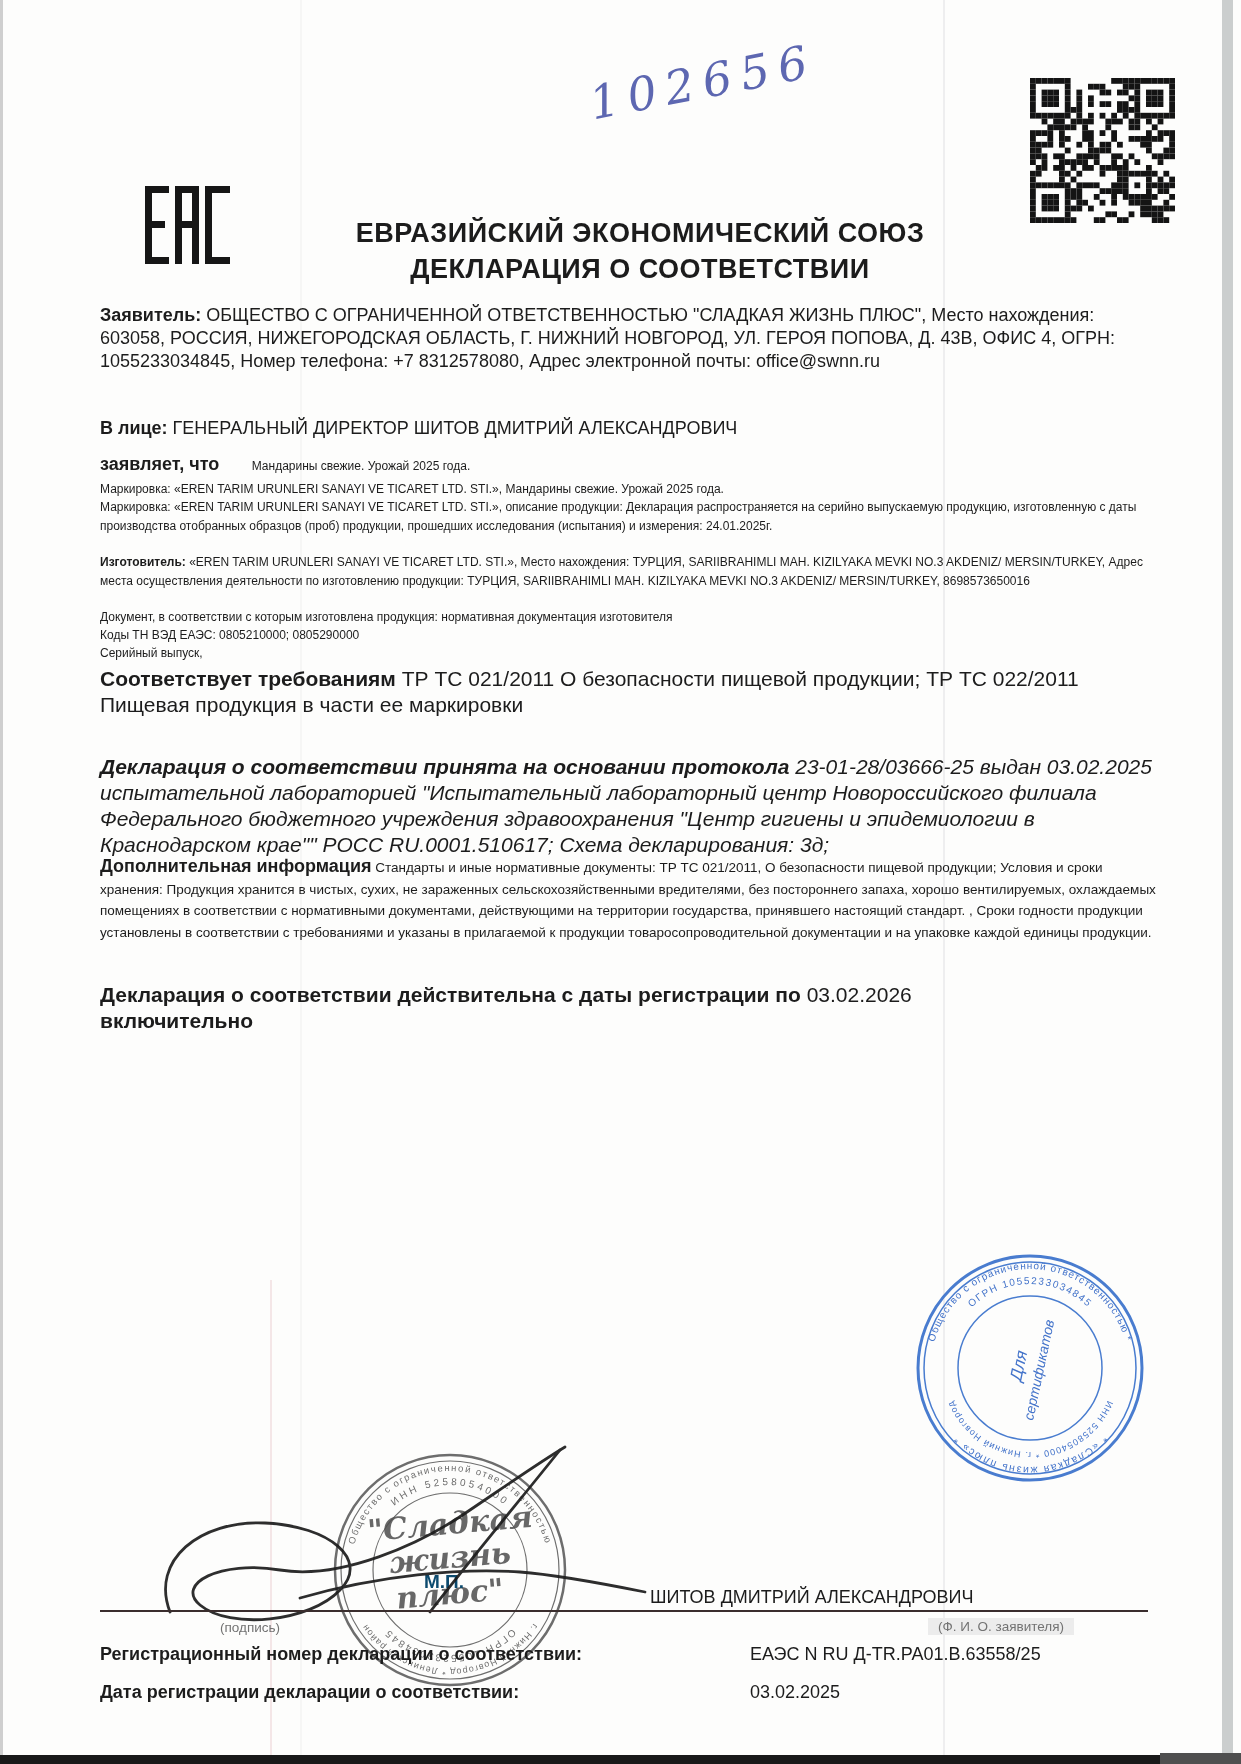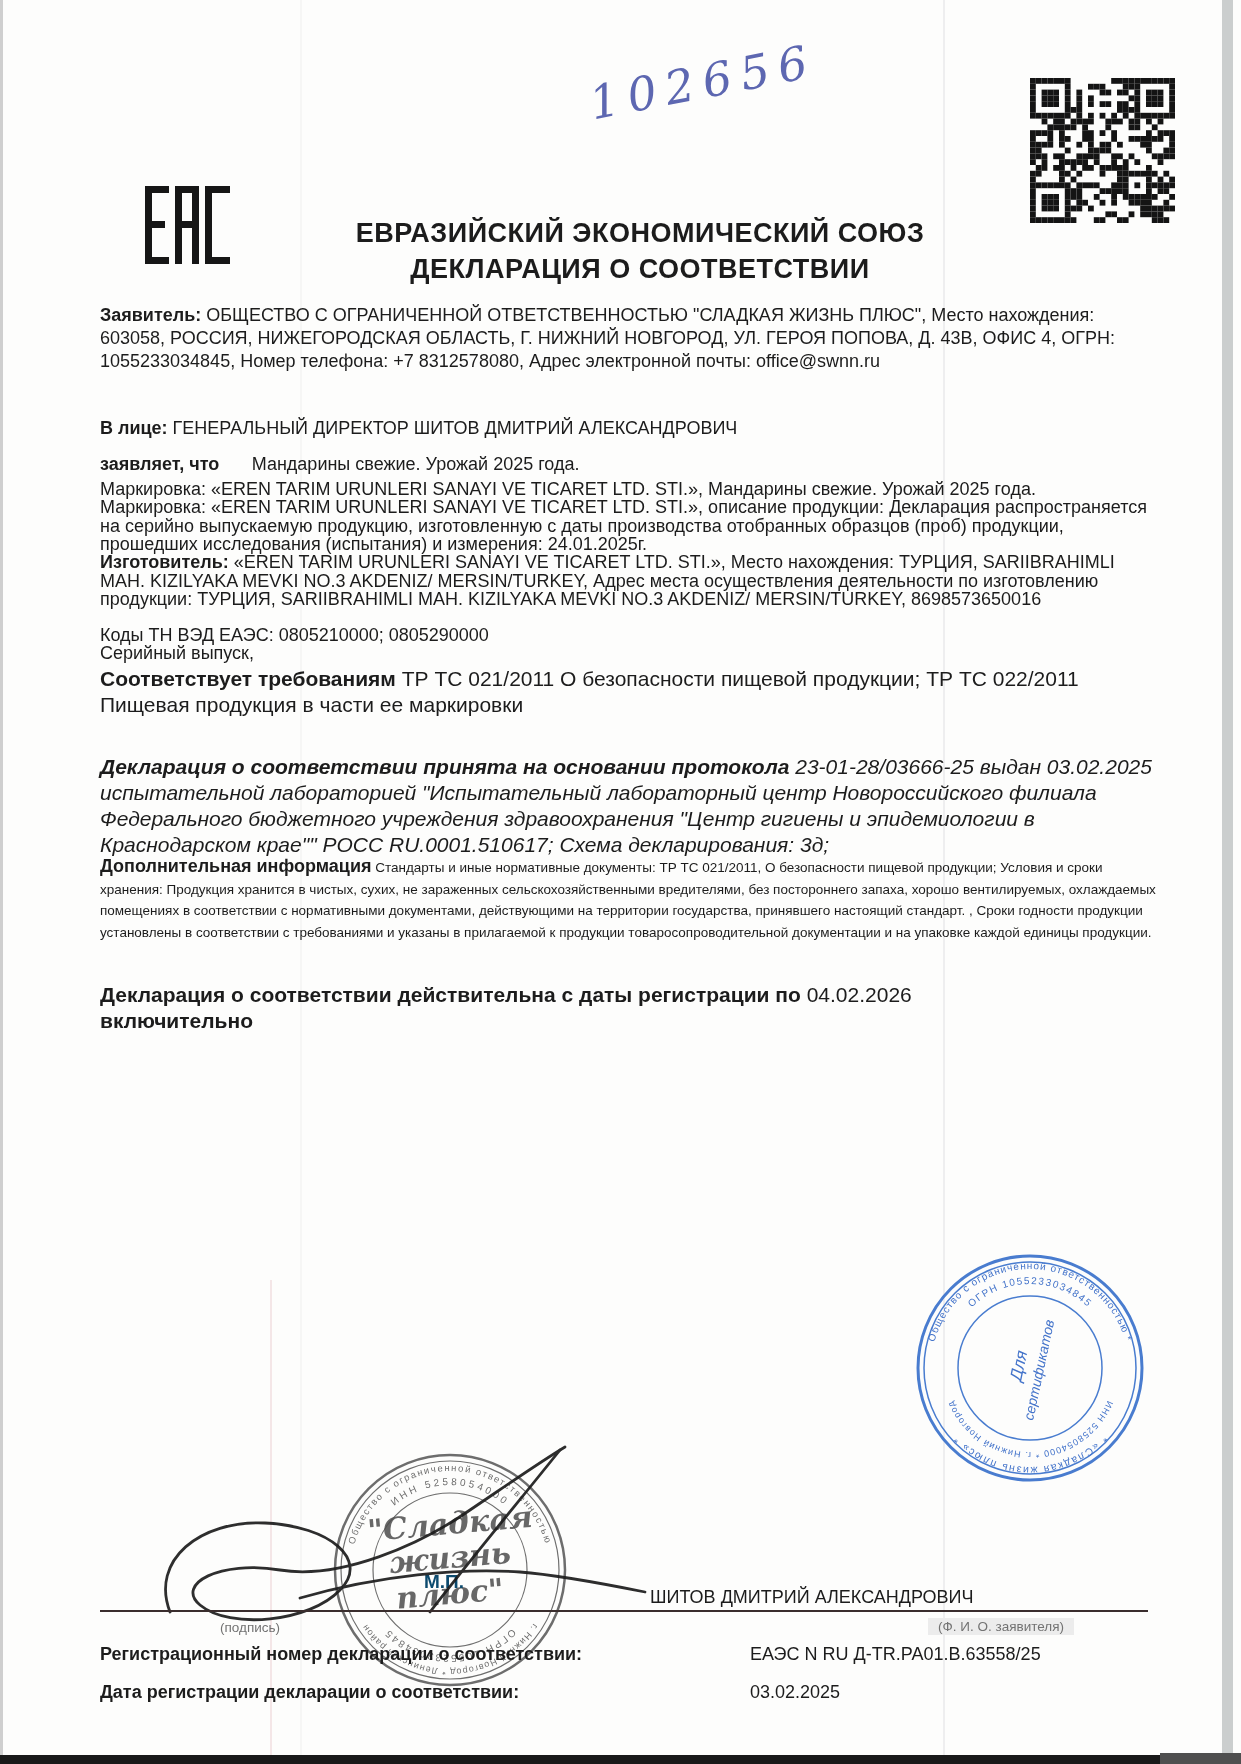--- a/index.html
+++ b/index.html
@@ -2,21 +2,21 @@
 <html><head>
 <meta charset="utf-8">
 <style>
   html,body{margin:0;padding:0;background:#9a9a9a;}
   .page{position:relative;width:1241px;height:1764px;margin:0 auto;background:#fdfdfc;
         font-family:"Liberation Sans",sans-serif;color:#1c1c1c;overflow:hidden;}
   .abs{position:absolute;}
   .b{font-weight:bold;}
   .t18{font-size:18px;line-height:23px;}
   .t18w{font-size:21px;line-height:26px;}
-  .small{font-size:18px;line-height:18.5px;}
+  .small{font-size:12px;line-height:18.5px;}
   .smallw{font-size:13.5px;line-height:21.5px;}
   .title{font-size:27px;font-weight:bold;letter-spacing:.5px;text-align:center;width:620px;left:330px;}
   .cap{font-size:13.5px;color:#737373;text-align:center;}
   .handnum{font-family:"DejaVu Serif",serif;font-style:italic;font-size:46px;color:#4c57a9;
            letter-spacing:9px;transform:rotate(-11deg);opacity:.9;}
   .fold{background:rgba(110,110,125,.10);}
   .scriptline{font-family:"DejaVu Serif",serif;font-style:italic;font-weight:600;font-size:30px;
               color:#4e4e4e;text-align:center;width:240px;transform:rotate(-5deg);opacity:.85;}
   .mp{font-size:19px;font-weight:bold;color:#0c4a6e;}
   .fio-box{background:#ececec;padding:1px 10px;}
@@ -409,37 +409,38 @@
 
   <div class="abs" style="left:100px;top:454px;width:1050px;">
     <span class="b" style="font-size:18px;">заявляет, что</span>
     <span class="small" style="margin-left:28px;">Мандарины свежие. Урожай 2025 года.</span>
   </div>
   <div class="abs small" style="left:100px;top:480px;width:1055px;">Маркировка: «EREN TARIM URUNLERI SANAYI VE TICARET LTD. STI.», Мандарины свежие. Урожай 2025 года.</div>
   <div class="abs small" style="left:100px;top:498px;width:1055px;">Маркировка: «EREN TARIM URUNLERI SANAYI VE TICARET LTD. STI.», описание продукции: Декларация распространяется на серийно выпускаемую продукцию, изготовленную с даты производства отобранных образцов (проб) продукции, прошедших исследования (испытания) и измерения: 24.01.2025г.</div>
   <div class="abs small" style="left:100px;top:553px;width:1060px;">
     <span class="b">Изготовитель:</span><span> «EREN TARIM URUNLERI SANAYI VE TICARET LTD. STI.», Место нахождения: ТУРЦИЯ, SARIIBRAHIMLI MAH. KIZILYAKA MEVKI NO.3 AKDENIZ/ MERSIN/TURKEY, Адрес места осуществления деятельности по изготовлению продукции: ТУРЦИЯ, SARIIBRAHIMLI MAH. KIZILYAKA MEVKI NO.3 AKDENIZ/ MERSIN/TURKEY, 8698573650016</span>
   </div>
+  <div class="abs small" style="left:100px;top:608px;width:1055px;">Документ, в соответствии с которым изготовлена продукция: нормативная документация изготовителя</div>
   <div class="abs small" style="left:100px;top:626px;width:1055px;">Коды ТН ВЭД ЕАЭС: 0805210000; 0805290000</div>
   <div class="abs small" style="left:100px;top:644px;width:1055px;">Серийный выпуск,</div>
 
   <div class="abs t18w" style="left:100px;top:666px;width:1050px;">
     <span class="b">Соответствует требованиям</span><span>  ТР ТС 021/2011 О безопасности пищевой продукции; ТР ТС 022/2011 Пищевая продукция в части ее маркировки</span>
   </div>
 
   <div class="abs t18w" style="left:100px;top:754px;width:1055px;font-style:italic;">
     <span class="b">Декларация о соответствии принята на основании протокола</span><span> 23-01-28/03666-25 выдан 03.02.2025  испытательной лабораторией "Испытательный лабораторный центр Новороссийского филиала Федерального бюджетного учреждения здравоохранения "Центр гигиены и эпидемиологии в Краснодарском крае"" РОСС RU.0001.510617; Схема декларирования: 3д;</span>
   </div>
 
   <div class="abs smallw" style="left:100px;top:856px;width:1058px;">
     <span class="b" style="font-size:18px;">Дополнительная информация</span><span> Стандарты и иные нормативные документы: ТР ТС 021/2011, О безопасности пищевой продукции; Условия и сроки хранения: Продукция хранится в чистых, сухих, не зараженных сельскохозяйственными вредителями, без постороннего запаха, хорошо вентилируемых, охлаждаемых помещениях в соответствии с нормативными документами, действующими на территории государства, принявшего настоящий стандарт. , Сроки годности продукции установлены в соответствии с требованиями и указаны в прилагаемой к продукции товаросопроводительной документации и на упаковке каждой единицы продукции.</span>
   </div>
 
   <div class="abs t18w" style="left:100px;top:982px;width:1050px;">
-    <span class="b">Декларация о соответствии действительна с даты регистрации по</span><span> 04.02.2026</span>
+    <span class="b">Декларация о соответствии действительна с даты регистрации по</span><span> 03.02.2026</span>
     <div class="b">включительно</div>
   </div>
 
   <div class="abs" style="left:910px;top:1248px;width:240px;height:240px;opacity:.92;">
     <svg width="240" height="240" viewBox="0 0 240 240">
       <defs>
         <path id="bOutTop" d="M21,120 A99,99 0 0 1 219,120"></path>
         <path id="bOutBot" d="M219,120 A99,99 0 0 1 21,120"></path>
         <path id="bInTop" d="M36,120 A84,84 0 0 1 204,120"></path>
         <path id="bInBot" d="M204,120 A84,84 0 0 1 36,120"></path>

